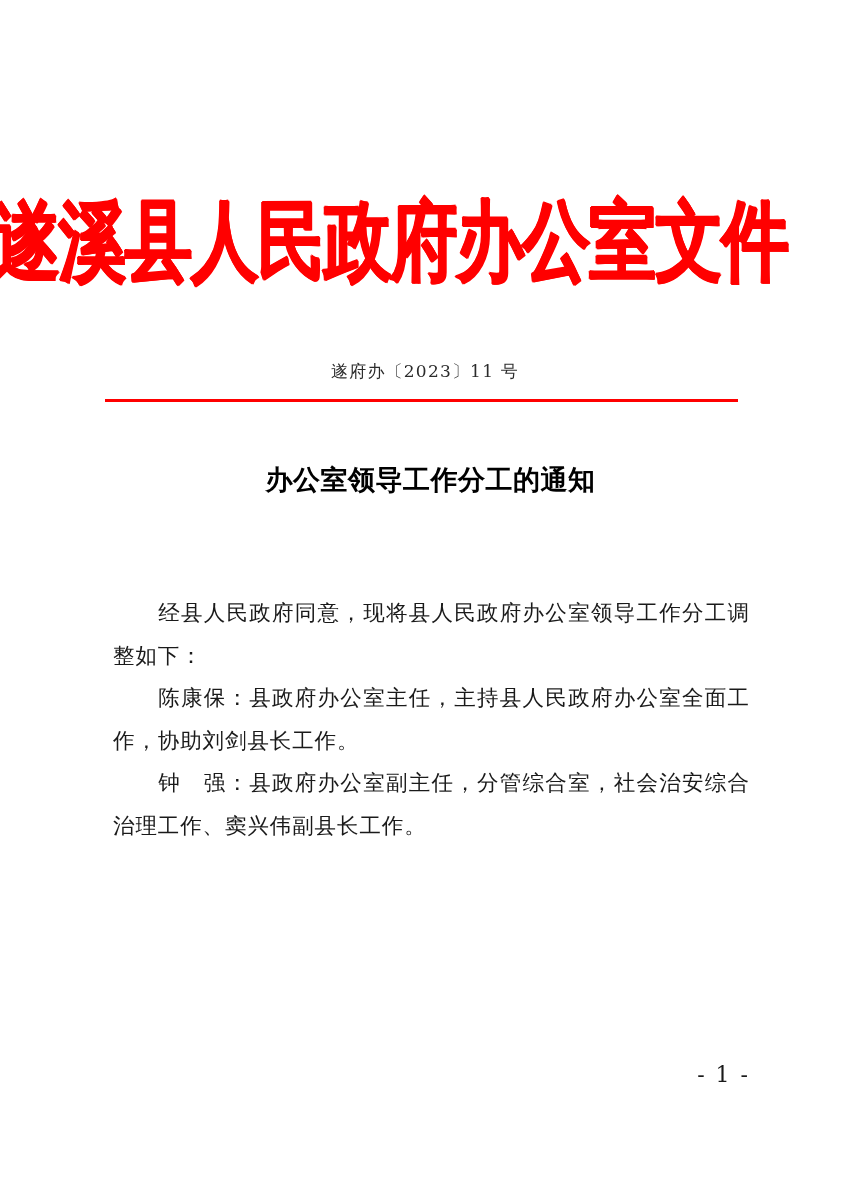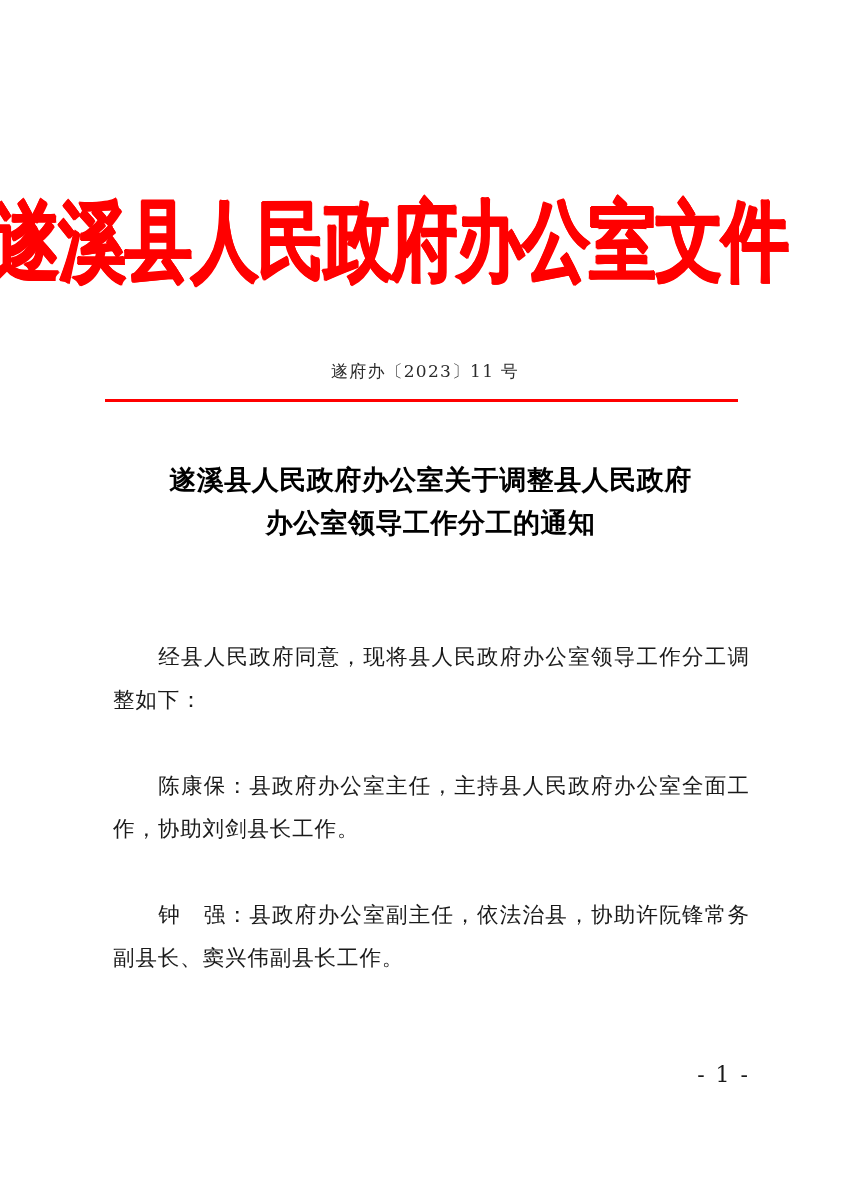--- a/index.html
+++ b/index.html
@@ -103,21 +103,21 @@
     font-family: "DejaVu Serif", "Liberation Serif", serif;
     font-size: 21.5px;
     line-height: 42.5px;
     color: #1a1a1a;
     text-align: justify;
     text-justify: inter-ideograph;
     letter-spacing: 0.9px;
     margin: 0;
     text-indent: 0;
   }
-  .para.indent { text-indent: 2.1em; margin-top: 44px; }
+  .para.indent { text-indent: 2.1em; }
 
   
   .page-number {
     position: absolute;
     top: 1062px;
     left: 113px;
     width: 637px;
     text-align: right;
     font-family: "DejaVu Serif", "Liberation Serif", serif;
     font-size: 22px;
@@ -134,25 +134,24 @@
     <span class="masthead-title">遂溪县人民政府办公室文件</span>
   </div>
 
   <div class="doc-number-row">
     <span class="doc-number">遂府办〔2023〕11 号</span>
   </div>
 
   <div class="red-rule"></div>
 
   <div class="doc-title">
-    <span class="tline">遂溪县人民政府办公室关于调整县人民政府</span>
     <span class="tline">办公室领导工作分工的通知</span>
   </div>
 
   <div class="body-block">
     <p class="para indent">经县人民政府同意，现将县人民政府办公室领导工作分工调整如下：</p>
     <p class="para indent">陈康保：县政府办公室主任，主持县人民政府办公室全面工作，协助刘剑县长工作。</p>
-    <p class="para indent">钟　强：县政府办公室副主任，依法治县，协助许阮锋常务副县长、窦兴伟副县长工作。</p>
+    <p class="para indent">钟　强：县政府办公室副主任，分管综合室，社会治安综合治理工作、窦兴伟副县长工作。</p>
   </div>
 
   <div class="page-number">- 1 -</div>
 
 </div>
 
 </body></html>

